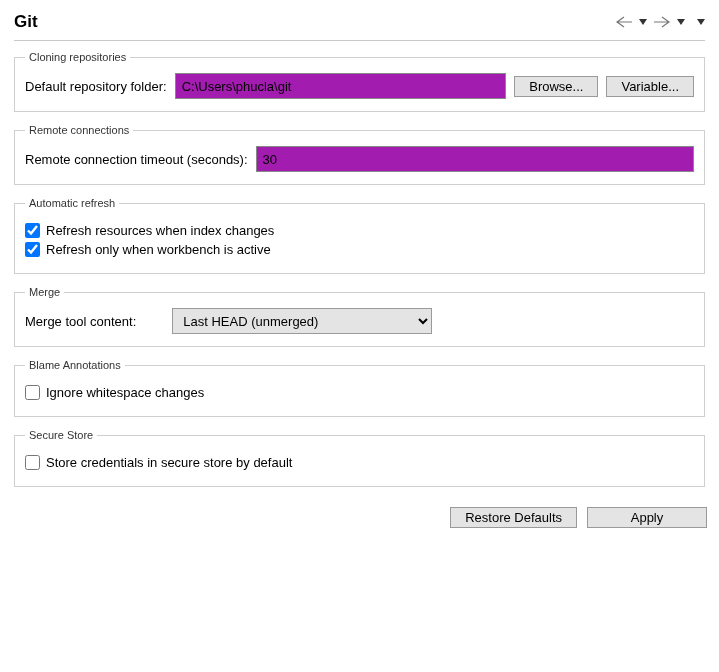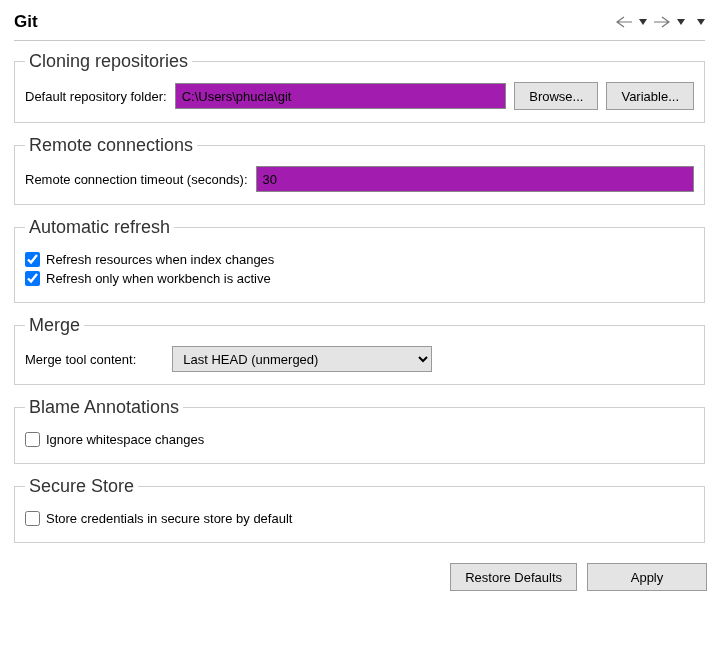--- a/index.html
+++ b/index.html
@@ -45,41 +45,41 @@
     border-top: 6px solid #333;
     display: inline-block;
   }
   fieldset.group {
     border: 1px solid #cfcfcf;
     margin: 0 0 12px 0;
     padding: 10px 10px 12px 10px;
   }
   fieldset.group legend {
     padding: 0 4px;
-    font-size: 18px;
+    font-size: 11px;
     color: #333;
   }
   .row {
     display: flex;
     align-items: center;
     gap: 8px;
   }
   .label {
     white-space: nowrap;
   }
   input[type="text"] {
     height: 26px;
     border: 1px solid #888;
     padding: 2px 6px;
     font-family: inherit;
     font-size: 13px;
     background: #a21caf;
   }
   .btn {
-    height: 28px;
+    height: 21px;
     border: 1px solid #9a9a9a;
     background: #e4e4e4;
     font-family: inherit;
     font-size: 13px;
     padding: 0 14px;
     cursor: default;
   }
   .checkbox-row {
     display: flex;
     gap: 6px;

